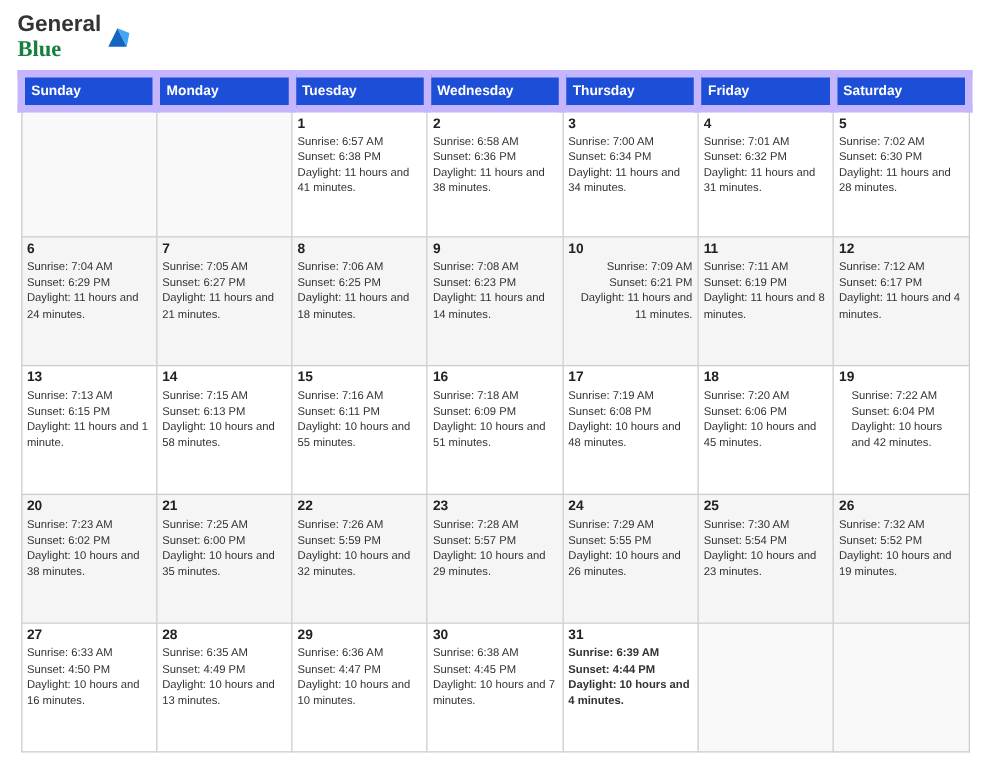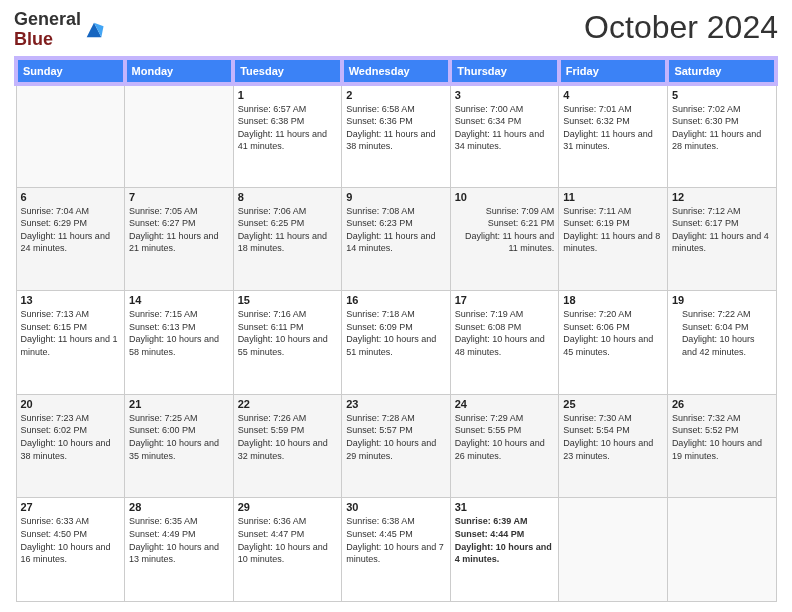--- a/index.html
+++ b/index.html
@@ -26,21 +26,21 @@
     .logo {
       display: flex;
       align-items: center;
     }
     .logo-text {
       font-size: 18px;
       font-weight: bold;
       line-height: 1.1;
     }
     .logo-general { color: #333; }
-    .logo-blue { color: #7f1d1d; }
+    .logo-blue { color: #15803d; font-family: Liberation Serif, serif; }
     .logo-icon {
       width: 22px;
       height: 22px;
       margin-left: 2px;
     }
     .title-block {
       text-align: right;
     }
     .month-title {
       font-size: 32px;
@@ -54,27 +54,27 @@
     }
     .calendar {
       flex: 1;
       border: 1px solid #ccc;
       border-collapse: collapse;
       width: 100%;
       table-layout: fixed;
       font-size: 9.5px;
     }
     .calendar th {
-      background: #3b82f6;
+      background: #1d4ed8;
       color: #fff;
       text-align: left;
       padding: 5px 5px;
       font-size: 11px;
       font-weight: bold;
-      border: 4px solid #c4b5fd;
+      border: 6px solid #c4b5fd;
     }
     .calendar td {
       border: 1px solid #ccc;
       vertical-align: top;
       padding: 3px 4px;
       height: 88px;
       background: #fff;
     }
     .calendar td.empty {
       background: #f9f9f9;
@@ -114,21 +114,20 @@
             <span class="logo-blue">Blue</span>
           </div>
           <svg class="logo-icon" viewBox="0 0 30 30" xmlns="http://www.w3.org/2000/svg">
             <polygon points="5,25 25,25 15,5" fill="#1565C0"></polygon>
             <polygon points="15,5 25,25 28,10" fill="#42A5F5"></polygon>
           </svg>
         </div>
       </div>
     </div>
     <div class="title-block">
-      <div class="month-title">October 2024</div>
     </div>
   </div>
 
   <table class="calendar">
     <thead>
       <tr>
       <th>Sunday</th>
           <th>Monday</th>
           <th>Tuesday</th>
           <th>Wednesday</th>

